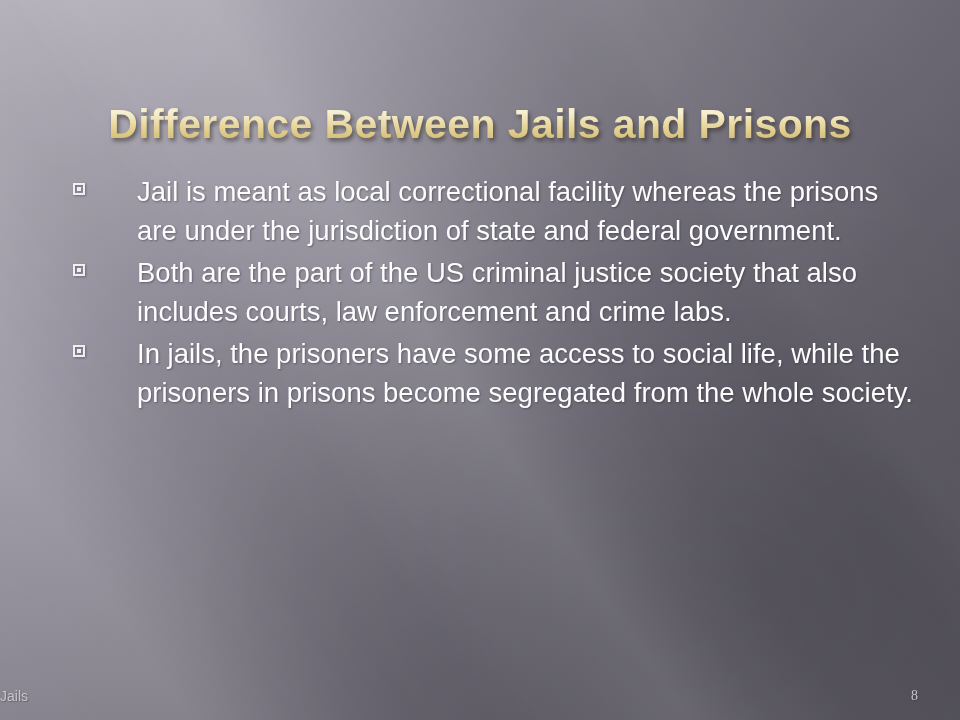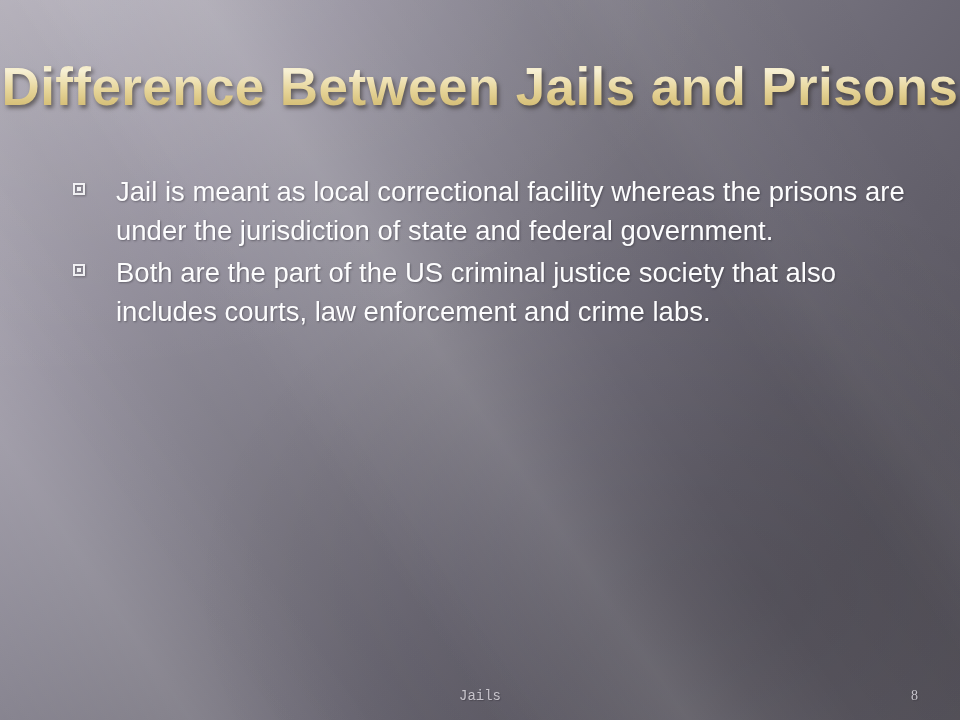--- a/index.html
+++ b/index.html
@@ -82,48 +82,50 @@
   
   #title-area {
     position: absolute;
     left: 0;
     top: 58px;
     width: 960px;
     text-align: center;
   }
   #slide-title {
     display: inline-block;
-    font-size: 53px;
+    font-size: 41px;
     font-weight: bold;
     letter-spacing: 0.4px;
     line-height: 1.1;
     background: linear-gradient(to bottom,
         #efe3b4 0%,
         #f7f0d4 22%,
         #e8d79e 52%,
         #d8c27c 78%,
         #cdb46d 100%);
     -webkit-background-clip: text;
     background-clip: text;
     color: transparent;
     -webkit-text-fill-color: transparent;
     filter: drop-shadow(2px 3px 2px rgba(40,35,30,0.55));
+    margin-top: 44px;
   }
 
   
   #body {
     position: absolute;
     left: 62px;
     top: 172px;
     width: 856px;
   }
   .bullet-row {
     display: flex;
     align-items: flex-start;
     margin-bottom: 3px;
+    gap: 21px;
   }
   .bullet-marker {
     flex: 0 0 auto;
     width: 12px;
     height: 12px;
     margin-top: 11px;
     margin-left: 11px;
     margin-right: 0;
     box-sizing: border-box;
     border: 2px solid rgba(250,250,252,0.92);
@@ -148,22 +150,22 @@
     line-height: 39px;
     text-shadow: 1px 1px 2px rgba(45,42,50,0.45);
   }
 
   
   #footer-text {
     position: absolute;
     left: 0;
     top: 688px;
     width: 960px;
-    text-align: center;
-    font-family: Liberation Mono, monospace;
+    text-align: left;
+    font-family: Liberation Sans, sans-serif;
     font-size: 14px;
     color: #c7c4cb;
     text-shadow: 1px 1px 1px rgba(40,38,45,0.35);
   }
   #page-number {
     position: absolute;
     right: 42px;
     top: 688px;
     font-family: "Liberation Serif", serif;
     font-size: 14px;
@@ -191,20 +193,24 @@
       <span class="bullet-marker"></span>
       <span class="bullet-text">Jail is meant as local correctional facility whereas the prisons are under the jurisdiction of state and federal government.</span>
     </div>
 
     <div class="bullet-row">
       <span class="bullet-marker"></span>
       <span class="bullet-text">Both are the part of the US criminal justice society that also includes courts, law enforcement and crime labs.</span>
     </div>
 
 
+    <div class="bullet-row">
+      <span class="bullet-marker"></span>
+      <span class="bullet-text">In jails, the prisoners have some access to social life, while the prisoners in prisons become segregated from the whole society.</span>
+    </div>
 
   </div>
 
   <div id="footer-text">Jails</div>
 
   <div id="page-number">8</div>
 
 </div>
 
 </body></html>

